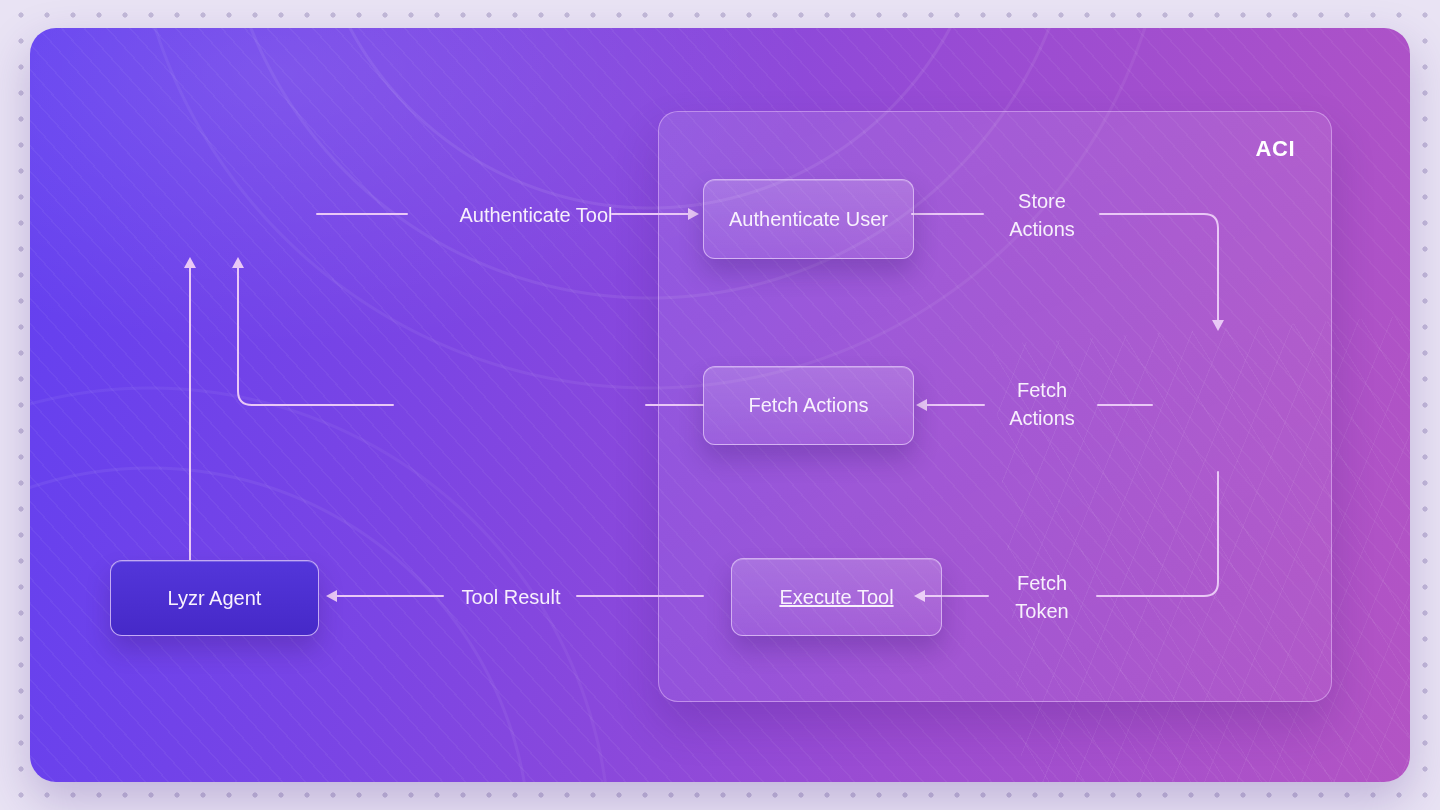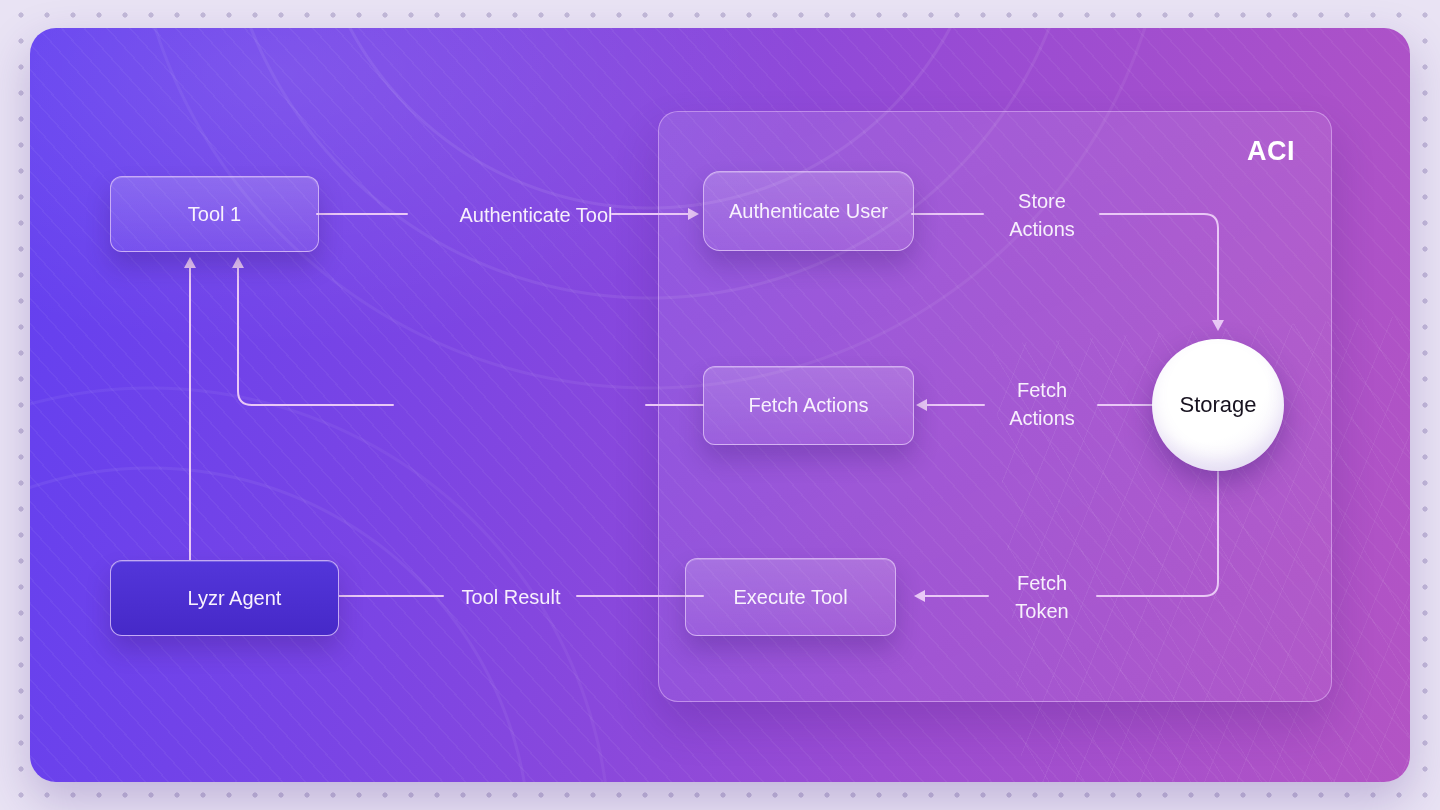--- a/index.html
+++ b/index.html
@@ -46,36 +46,35 @@
   
   .aci-panel{
     position:absolute;left:628px;top:83px;width:672px;height:589px;
     border-radius:20px;
     background:linear-gradient(160deg, rgba(255,255,255,0.10), rgba(255,255,255,0.04));
     border:1.5px solid rgba(226,188,248,0.55);
     box-shadow:0 22px 44px rgba(55,22,105,0.20);
   }
   .aci-label{
     position:absolute;right:36px;top:24px;
-    color:#ffffff;font-size:27px;font-weight:700;letter-spacing:.5px;
+    color:#ffffff;font-size:22px;font-weight:700;letter-spacing:.5px;
   }
   
   .node{
     position:absolute;border-radius:12px;
     border:1.5px solid rgba(228,202,250,0.72);
     background:linear-gradient(180deg, rgba(255,255,255,0.17), rgba(255,255,255,0.06));
     box-shadow:0 14px 24px rgba(45,18,95,0.24), inset 0 1px 0 rgba(255,255,255,0.22);
     display:flex;align-items:center;justify-content:center;
     color:#f8f1fd;font-size:20px;line-height:27px;text-align:center;
   }
   .node .lbl{max-width:165px;}
   .node-dark{
     background:linear-gradient(180deg,#5336da,#4629c8);
     border:1.5px solid rgba(216,192,250,0.85);
-    padding-left:20px;
   }
   .storage{
     position:absolute;width:132px;height:132px;border-radius:50%;
     background:radial-gradient(circle at 38% 28%, #ffffff 52%, #eee9f8 100%);
     box-shadow:0 12px 28px rgba(58,24,110,0.38), inset 0 -10px 16px rgba(125,95,200,0.14);
     display:flex;align-items:center;justify-content:center;
     color:#17121f;font-size:22px;
   }
   
   .edge-label{
@@ -120,43 +119,37 @@
     <path d="M958,568 H892"></path>
     <polygon points="884,568 895,562 895,574"></polygon>
     <path d="M673,568 H547"></path>
     <path d="M413,568 H304"></path>
     <polygon points="296,568 307,562 307,574"></polygon>
 
     <path d="M160,532 V237"></path>
     <polygon points="160,229 154,240 166,240"></polygon>
   </svg>
 
-  <div class="node" style="left:80px;top:148px;width:207px;height:74px;">
-    <span class="lbl">Tool 1</span>
-  </div>
 
   <div class="node node-dark" style="left:80px;top:532px;width:207px;height:74px;">
     <span class="lbl">Lyzr Agent</span>
   </div>
 
-  <div class="node" style="left:673px;top:143px;width:209px;height:78px;border-radius:17px;">
+  <div class="node" style="left:673px;top:151px;width:209px;height:78px;">
     <span class="lbl">Authenticate User</span>
   </div>
 
   <div class="node" style="left:673px;top:338px;width:209px;height:77px;">
     <span class="lbl">Fetch Actions</span>
   </div>
 
-  <div class="node" style="left:655px;top:530px;width:209px;height:76px;">
+  <div class="node" style="left:701px;top:530px;width:209px;height:76px;text-decoration:underline;">
     <span class="lbl">Execute Tool</span>
   </div>
 
-  <div class="storage" style="left:1122px;top:311px;">
-    <span>Storage</span>
-  </div>
 
   <div class="edge-label" style="left:506px;top:187px;">Authenticate Tool</div>
   <div class="edge-label" style="left:1012px;top:187px;">Store
 Actions</div>
   <div class="edge-label" style="left:1012px;top:376px;">Fetch
 Actions</div>
   <div class="edge-label" style="left:1012px;top:569px;">Fetch
 Token</div>
   <div class="edge-label" style="left:481px;top:569px;">Tool Result</div>
 </div>

